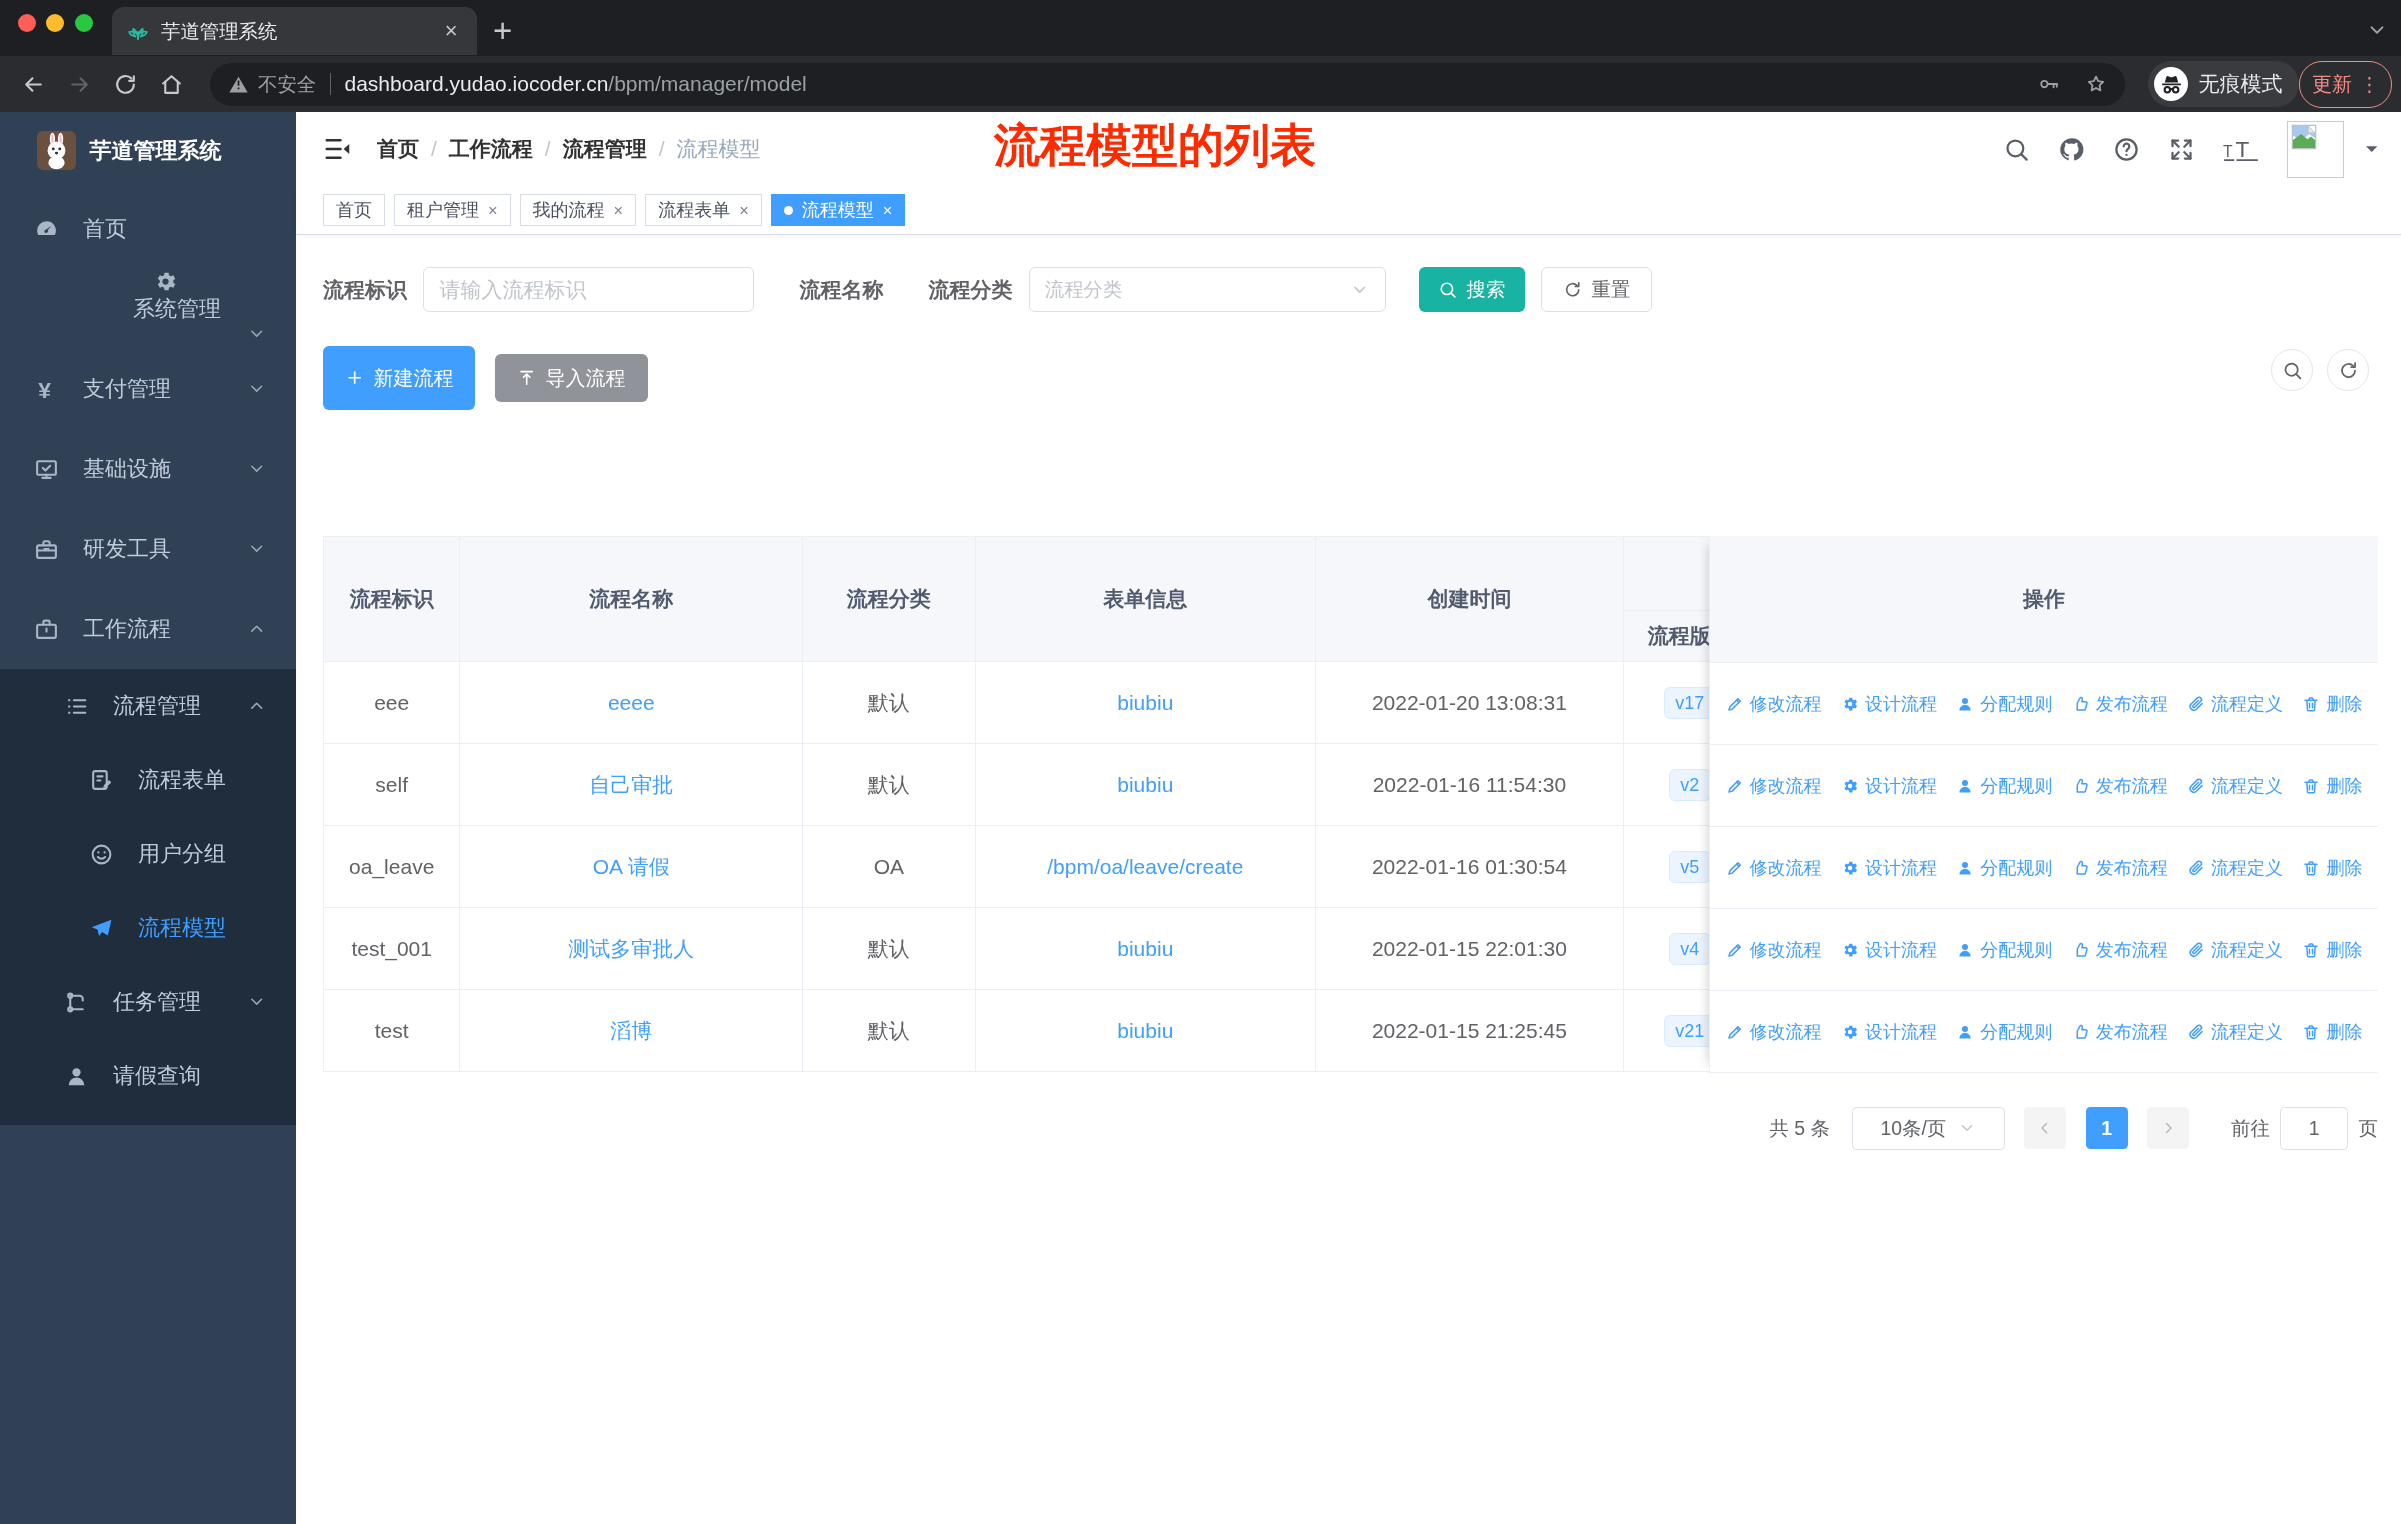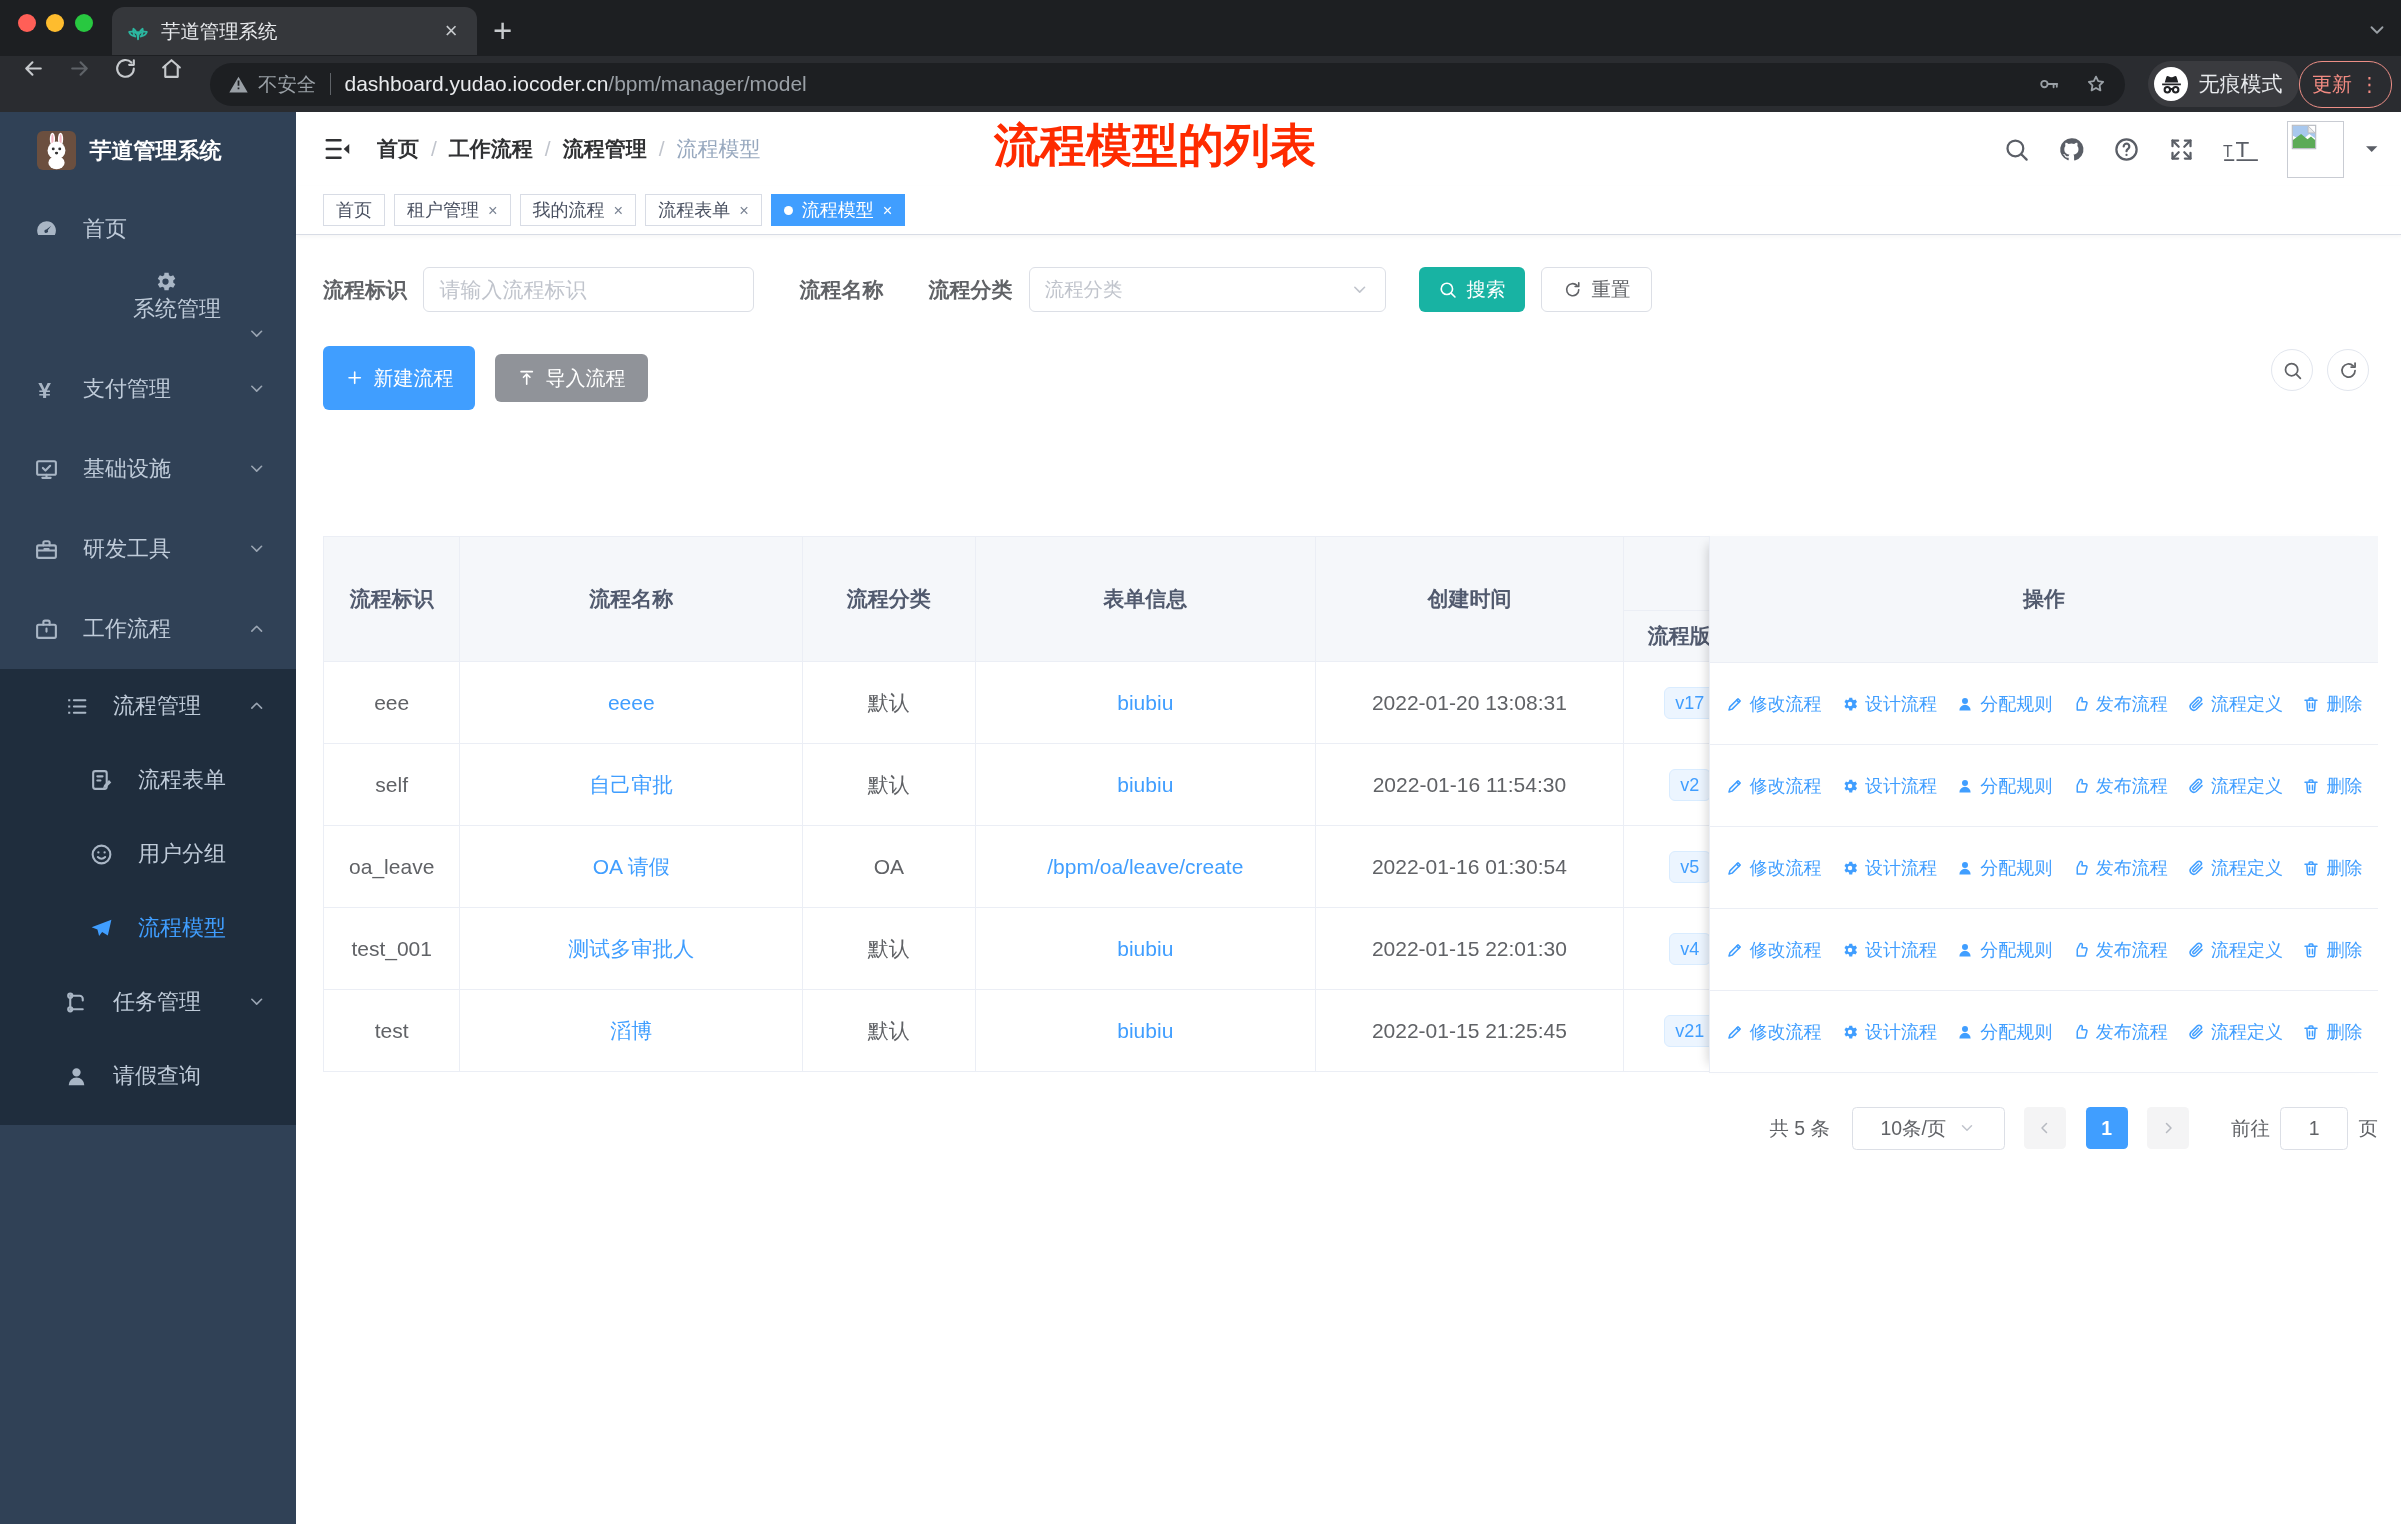--- a/index.html
+++ b/index.html
@@ -12,21 +12,21 @@
   .tabstrip{position:relative;height:56px;background:#1d1f22;}
   .lights{position:absolute;left:18px;top:14px;display:flex;gap:10.4px;}
   .light{width:18px;height:18px;border-radius:50%;}
   .tab{position:absolute;left:112px;top:7.4px;width:365px;height:48px;background:#35373b;
        border-radius:12px 12px 0 0;display:flex;align-items:center;padding:0 15px;box-sizing:border-box;}
   .favicon{width:22px;height:22px;margin-right:12px;}
   .tabtitle{color:#e8eaed;font-size:19.4px;flex:1;}
   .tabclose{color:#c7cacd;font-size:22px;cursor:default;padding:0 4.5px;}
   .newtab{position:absolute;left:493px;top:10.4px;color:#c7cacd;font-size:33px;font-weight:400;line-height:42px;}
   .tabsearch{position:absolute;right:13.4px;top:19.4px;width:22px;height:22px;color:#9aa0a6;}
-  .toolbar{position:relative;height:56px;background:#2a2c30;display:flex;}
+  .toolbar{position:relative;height:56px;background:#2a2c30;display:flex;align-items:center;}
   .navic{width:25px;height:25px;color:#c7cacd;margin-left:21px;}
   .navic.dis{color:#5f6368;}
   .urlpill{position:absolute;left:210px;top:6.7px;width:1915px;height:43px;background:#1d1f22;
            border-radius:21.6px;display:flex;align-items:center;padding:0 18px;box-sizing:border-box;}
   .warnic{width:21px;height:21px;color:#9aa0a6;margin-right:9px;}
   .sec{color:#9aa0a6;font-size:19.4px;}
   .urlsep{width:1.5px;height:22px;background:#5f6368;margin:0 13.4px;}
   .dom{color:#e8eaed;font-size:21px;}
   .path{color:#9aa0a6;font-size:21px;}
   .pillsp{flex:1;}

